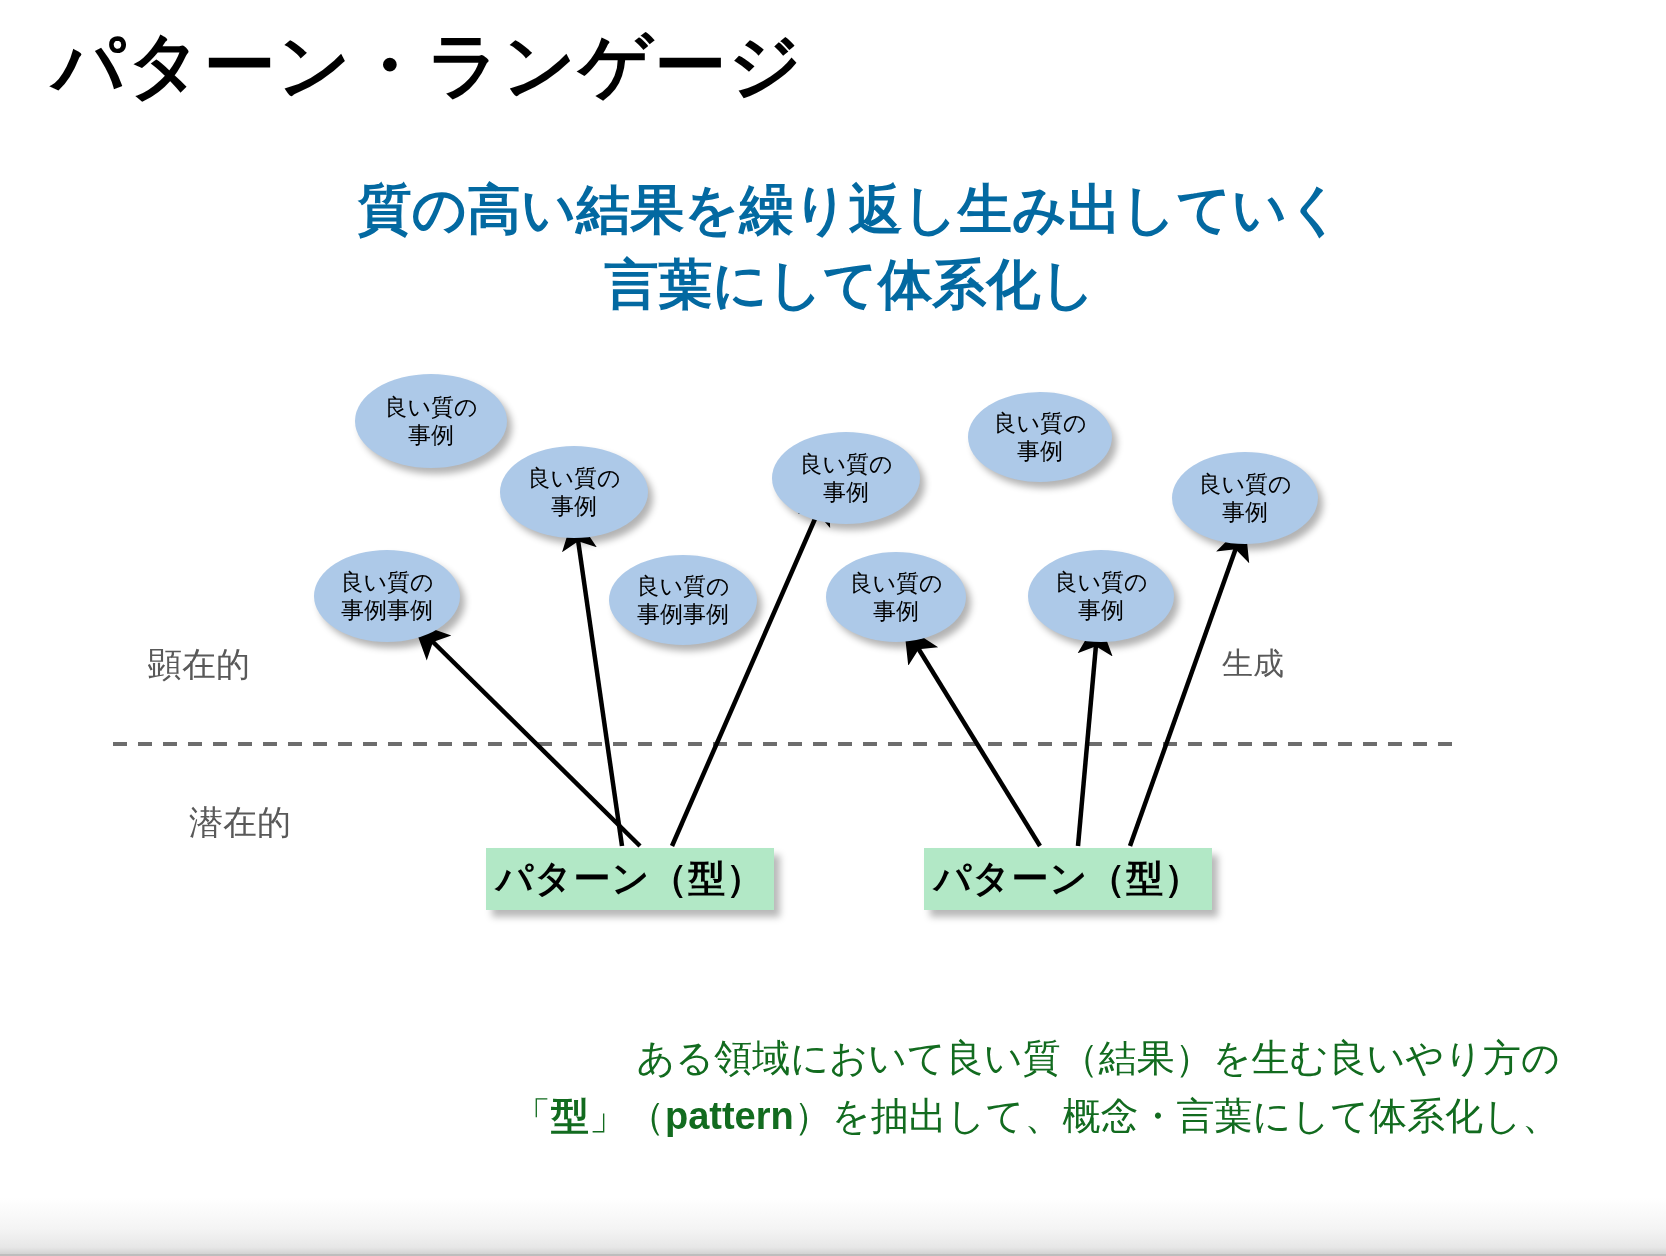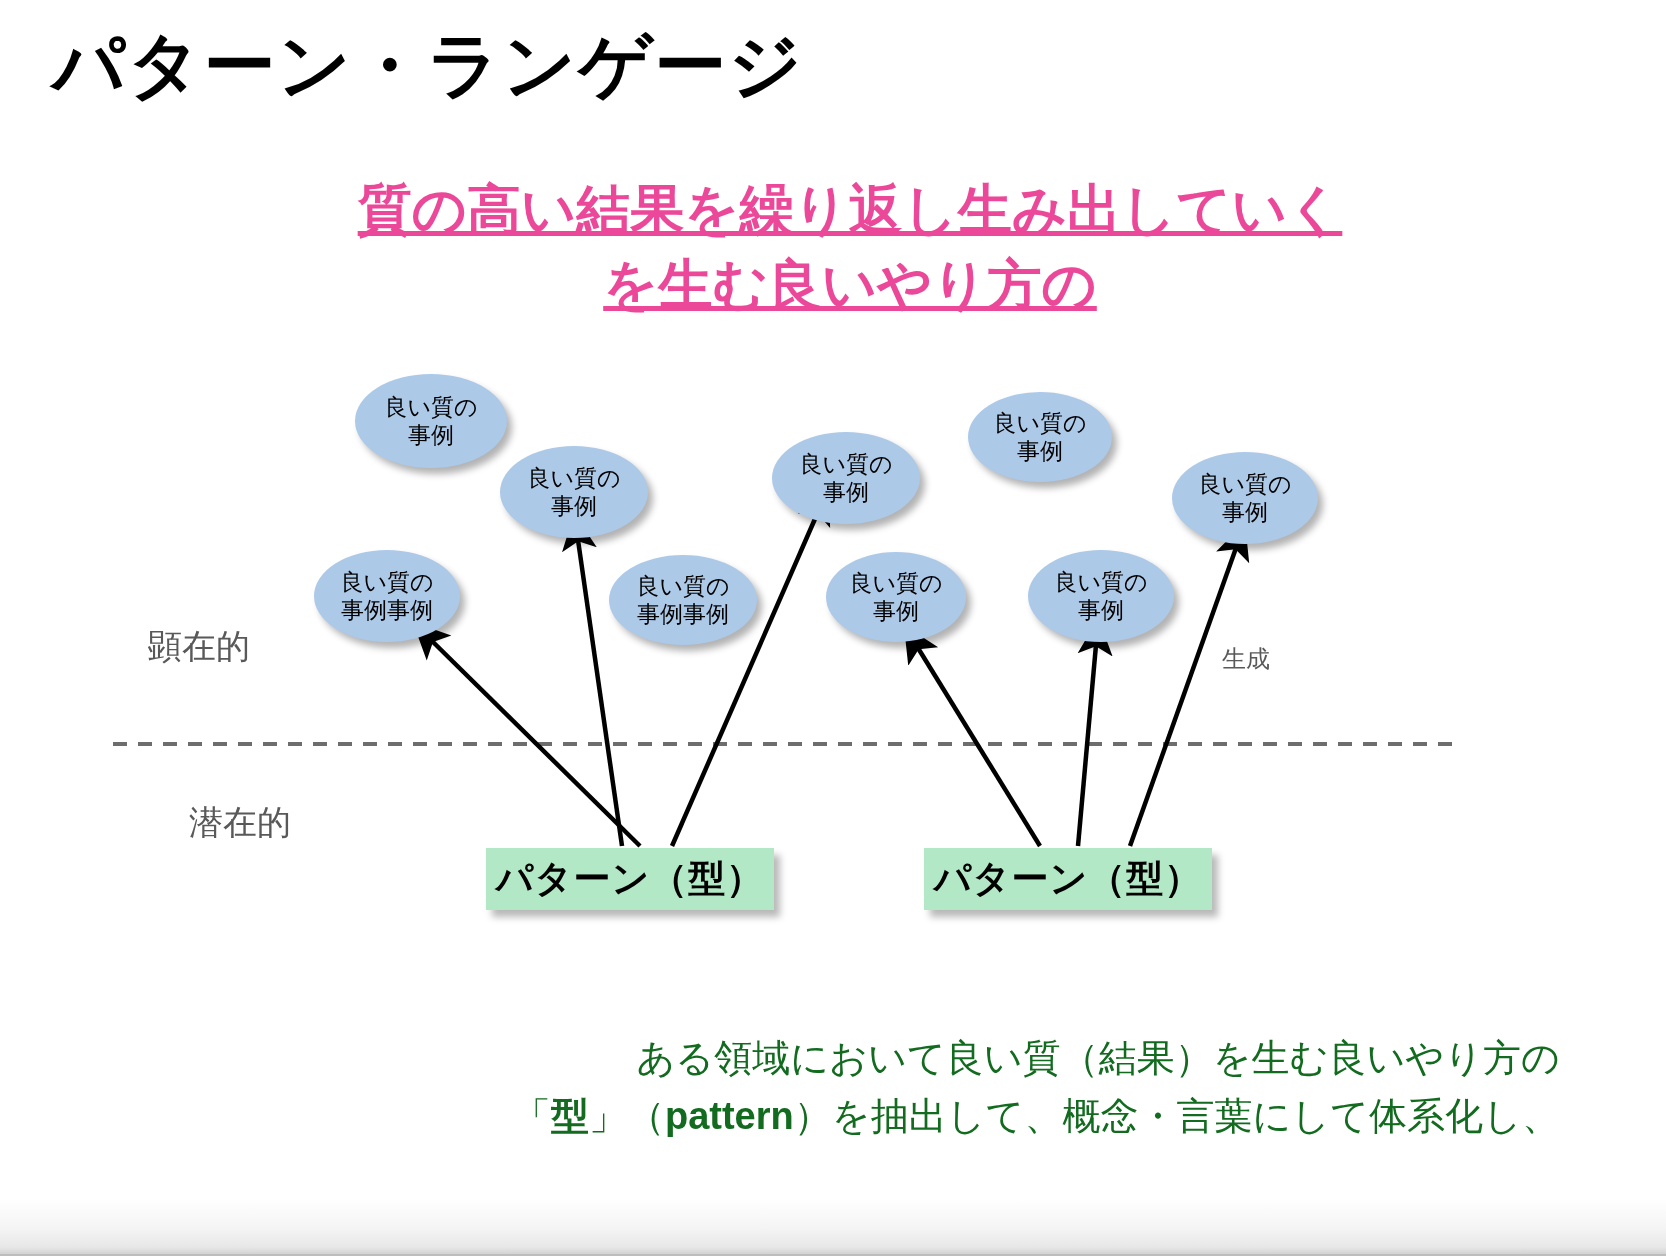--- a/index.html
+++ b/index.html
@@ -33,23 +33,22 @@
 
   
   #subtitle {
     position: absolute;
     left: 280px;
     top: 172px;
     width: 1140px;
     text-align: center;
     font-size: 54px;
     font-weight: bold;
-    color: #ec4899;
+    color: #0369a1;
     line-height: 1.38;
-    text-decoration: underline;
   }
   #subtitle .sub-line { display: block; white-space: nowrap; }
 
   
   #diagram {
     position: absolute;
     left: 0;
     top: 0;
     width: 1666px;
     height: 1256px;
@@ -92,21 +91,21 @@
   
   .axis-label {
     position: absolute;
     color: #595959;
     font-size: 34px;
     white-space: nowrap;
   }
   #label-seisei {
     position: absolute;
     color: #595959;
-    font-size: 24px;
+    font-size: 31px;
     white-space: nowrap;
   }
 
   
   #description {
     position: absolute;
     left: 120px;
     top: 1030px;
     width: 1440px;
     text-align: right;
@@ -130,21 +129,21 @@
 </style>
 </head>
 <body>
 
 <div id="slide">
 
   <div id="slide-title">パターン・ランゲージ</div>
 
   <div id="subtitle">
     <span class="sub-line">質の高い結果を繰り返し生み出していく</span>
-    <span class="sub-line">を生む良いやり方の</span>
+    <span class="sub-line">言葉にして体系化し</span>
   </div>
 
   <svg id="diagram" viewBox="0 0 1666 1256" width="1666" height="1256" xmlns="http://www.w3.org/2000/svg">
     <defs>
       <marker id="ah" markerWidth="9" markerHeight="9" refX="2.2" refY="4.5" orient="auto" markerUnits="strokeWidth">
         <path d="M0,0.6 L8.2,4.5 L0,8.4 L1.9,4.5 Z" fill="#000000"></path>
       </marker>
     </defs>
 
     <line x1="113" y1="744" x2="1462" y2="744" stroke="#6d6d6d" stroke-width="4" stroke-dasharray="14,11"></line>
@@ -213,21 +212,21 @@
           <span>事例</span>
         </div>
       </div>
     </div>
 
   <div id="box-layer">
       <div class="pattern-box" style="left: 486px; top: 848px; width: 288px; height: 62px; background: rgb(178, 232, 198);">パターン（型）</div>
       <div class="pattern-box" style="left: 924px; top: 848px; width: 288px; height: 62px; background: rgb(178, 232, 198);">パターン（型）</div>
     </div>
 
-  <div class="axis-label" style="left:148px; top:624px;">顕在的</div>
+  <div class="axis-label" style="left:148px; top:642px;">顕在的</div>
   <div class="axis-label" style="left:148px; top:800px;margin-left:41px;">潜在的</div>
   <div id="label-seisei" style="left:1222px; top:643px;">生成</div>
 
   <div id="description">
     <span class="desc-line">ある領域において良い質（結果）を生む良いやり方の</span>
     <span class="desc-line"><span>「</span><b>型</b><span>」（</span><b>pattern</b><span>）を抽出して、概念・言葉にして体系化し、</span></span>
   </div>
 
   <div id="slide-edge"></div>
 </div>

